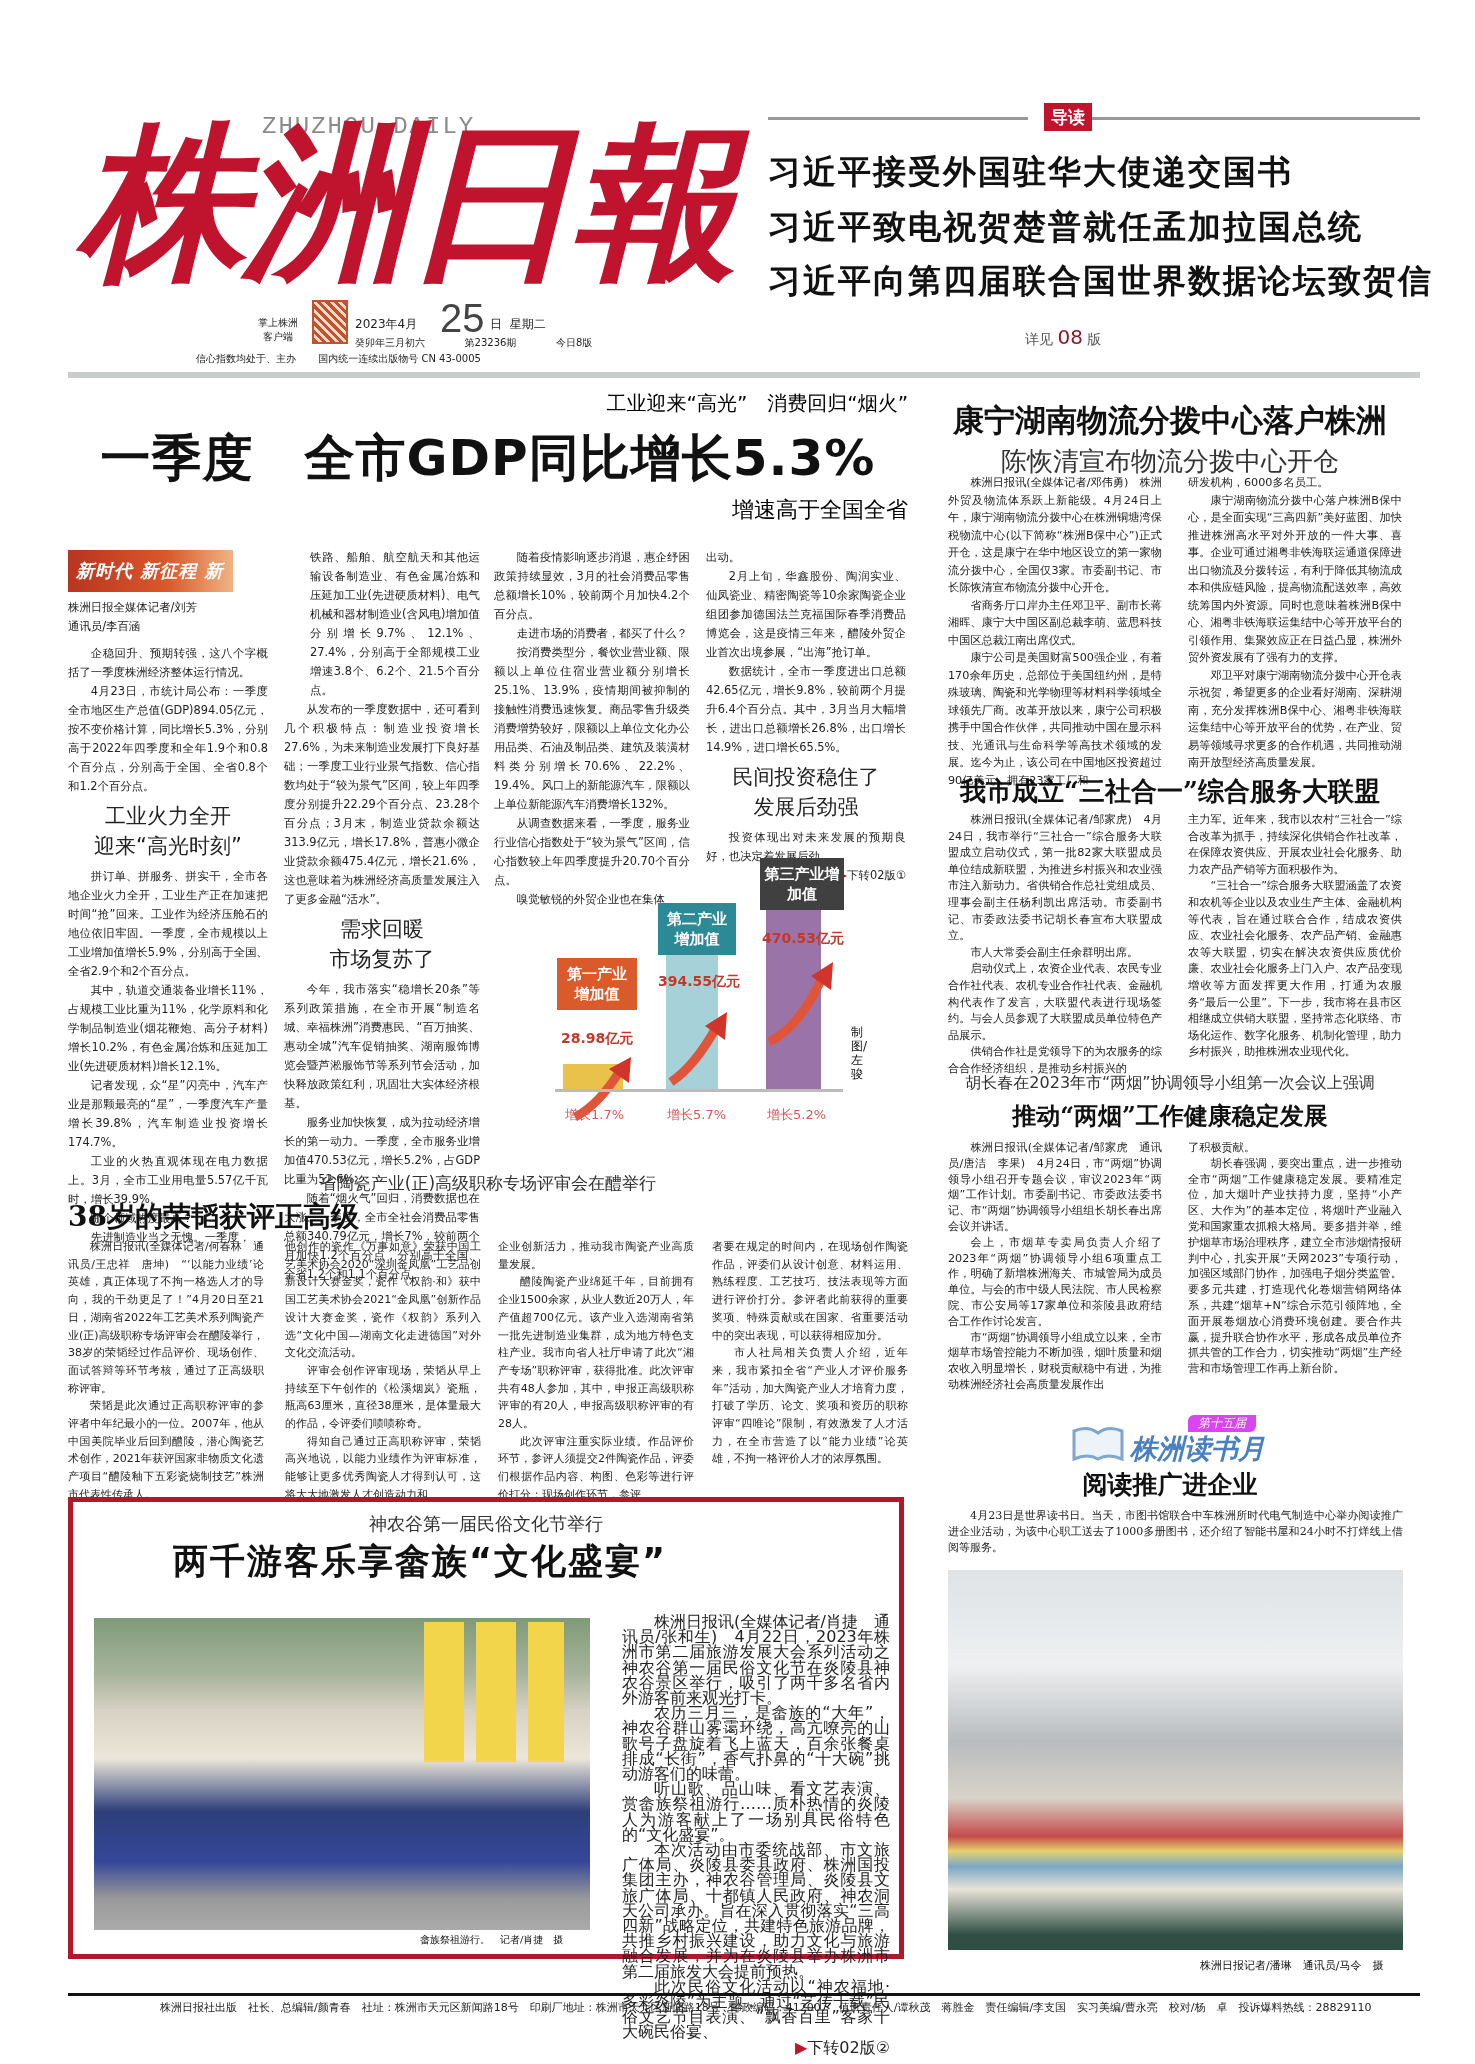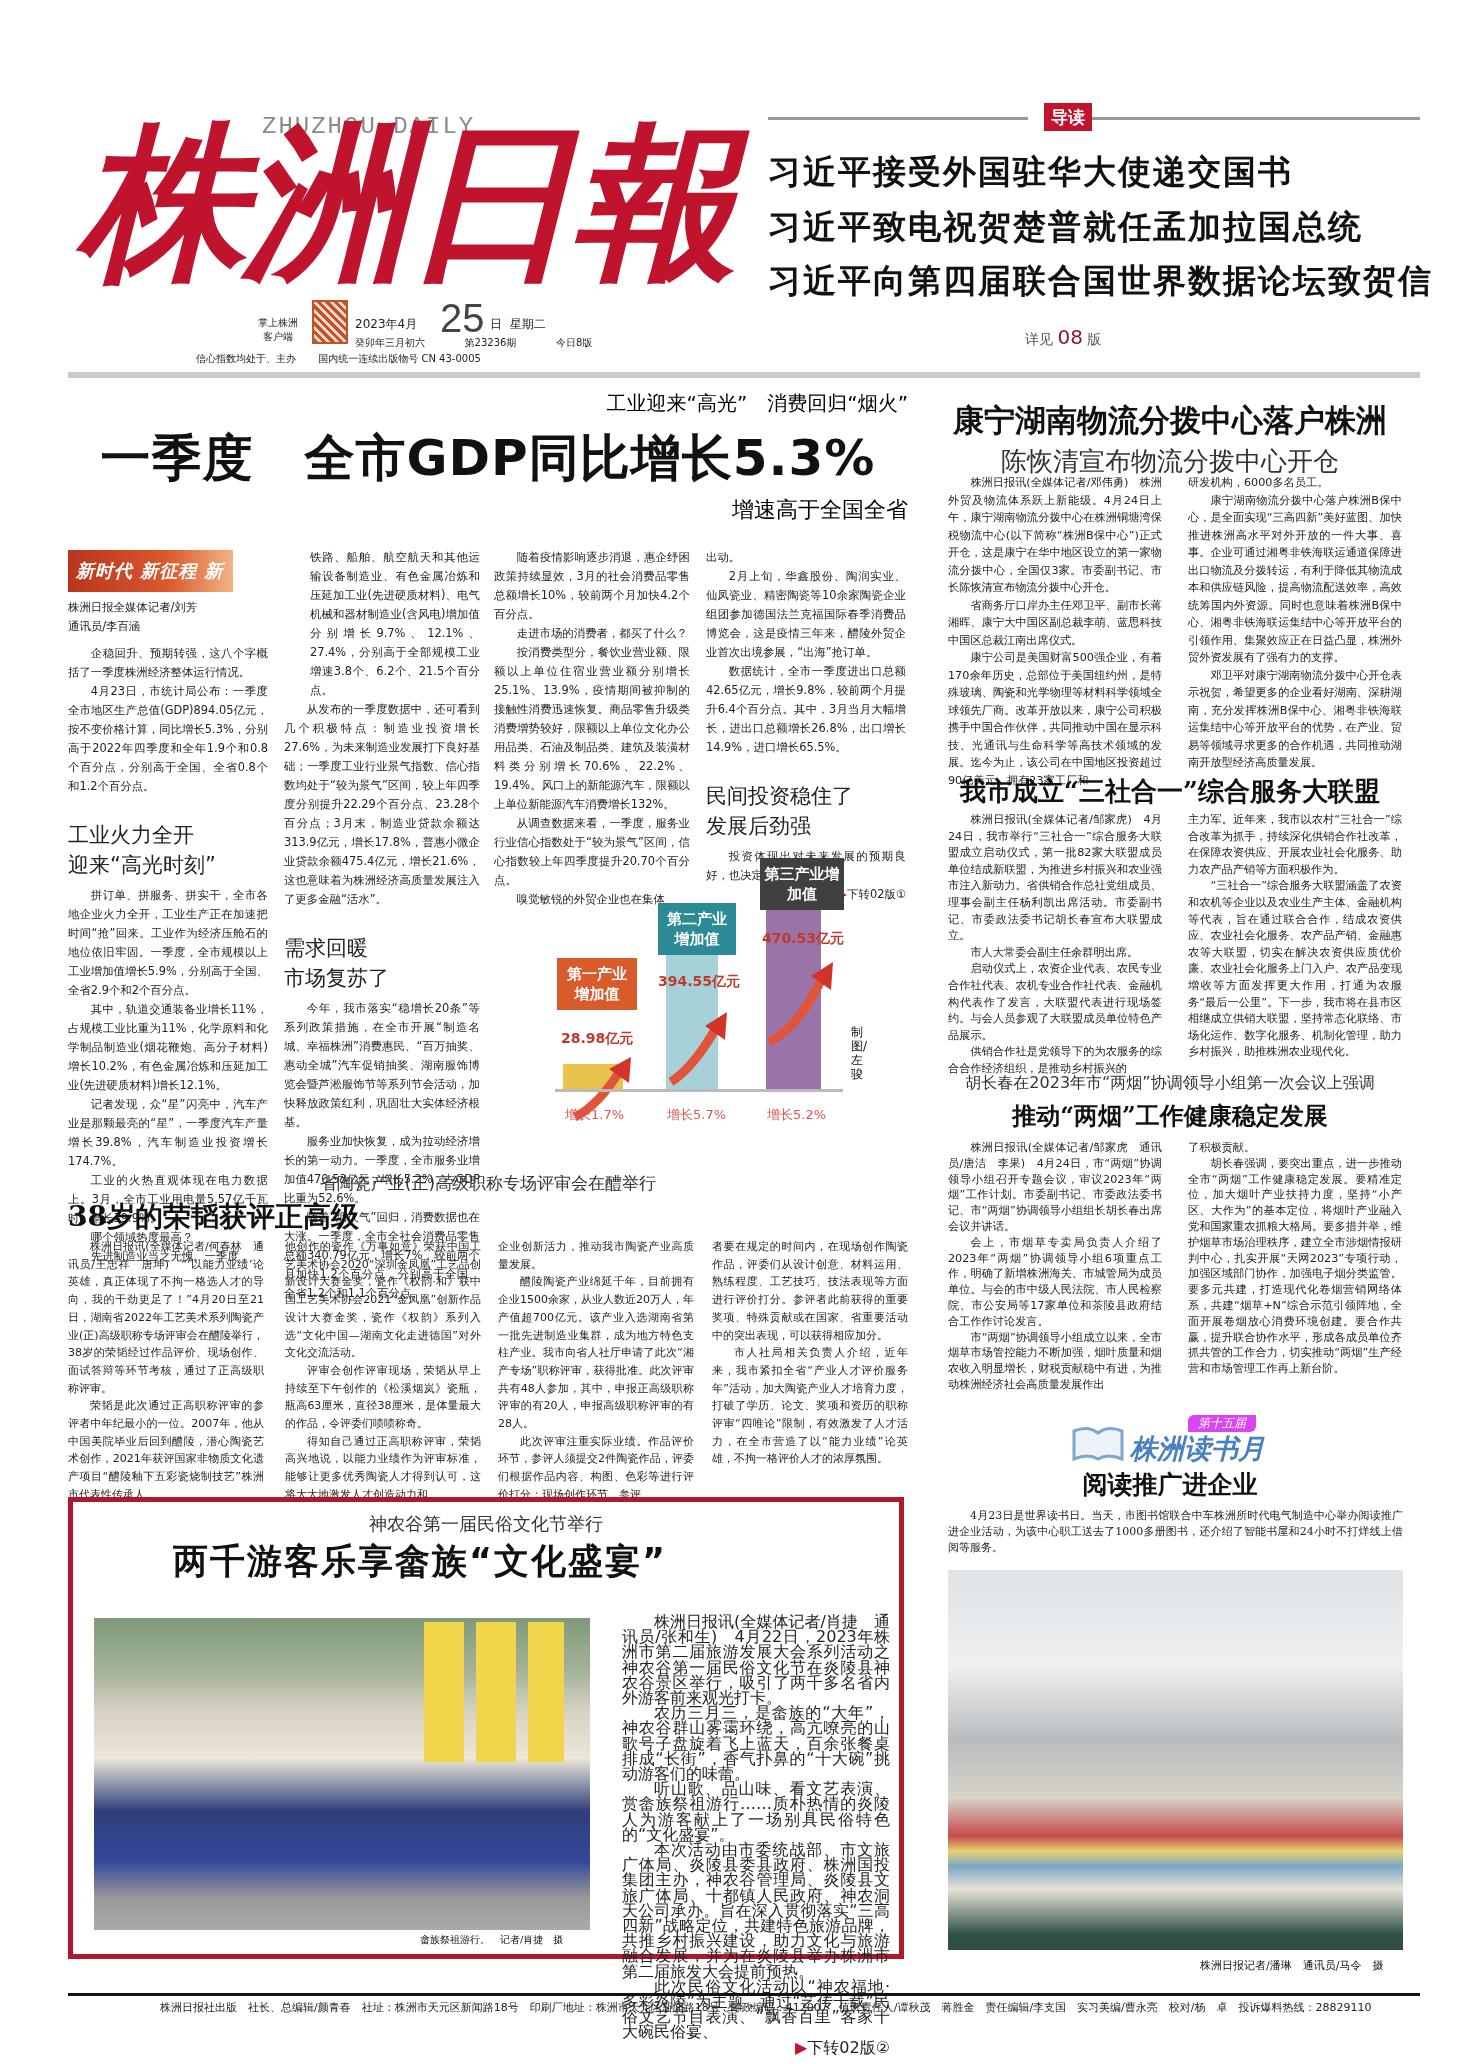--- a/index.html
+++ b/index.html
@@ -11,21 +11,21 @@
 .date-big{font-size:40px;color:#444;font-family:"Liberation Sans",sans-serif}
 .topbar{left:68px;top:372px;width:1352px;height:6px;background:#c9cccd}
 .guide-line{height:3px;background:#999;top:117px}
 .guide-badge{left:1044px;top:103px;width:48px;height:28px;background:#c0142e;color:#fff;font-weight:bold;font-size:17px;text-align:center;line-height:28px}
 .guide-head{left:768px;width:650px;font-size:33px;font-weight:bold;letter-spacing:2px;color:#111;white-space:nowrap}
 .seepage{left:1025px;top:325px;font-size:14px;color:#555}
 .seepage b{color:#8b1a2a;font-size:20px;font-weight:normal}
 .col{font-size:11.4px;line-height:19px;text-align:justify;color:#222}
 .col p{text-indent:2em}
 .col p.noind{text-indent:0}
-.subh{font-size:21px;color:#222;line-height:30px;margin:24px 0 6px}
+.subh{font-size:21px;text-align:center;color:#222;line-height:30px;margin:5px 0 6px}
 .kicker{font-size:20px;color:#000000;text-align:right}
 .headline-main{font-size:50px;font-weight:bold;text-align:center;letter-spacing:1px}
 .serif-head{font-family:"DejaVu Serif",serif;font-weight:bold}
 .banner-red{left:68px;top:550px;width:165px;height:42px;background:linear-gradient(90deg,#b8351f,#d9582b 60%,#f0b484);color:#fff;font-weight:bold;font-style:italic;font-size:18px;line-height:42px;padding-left:8px;letter-spacing:1px}
 .chart-wrap{left:555px;top:820px;width:320px;height:310px}
 .bar{position:absolute;bottom:40px}
 .box-label{position:absolute;color:#fff;font-weight:bold;font-size:15px;text-align:center;line-height:20px;padding:6px 4px}
 .val-label{position:absolute;color:#c0392b;font-weight:bold;font-size:14px;white-space:nowrap}
 .growth{position:absolute;bottom:6px;font-size:13px;color:#222}
 .growth span{color:#d55}

